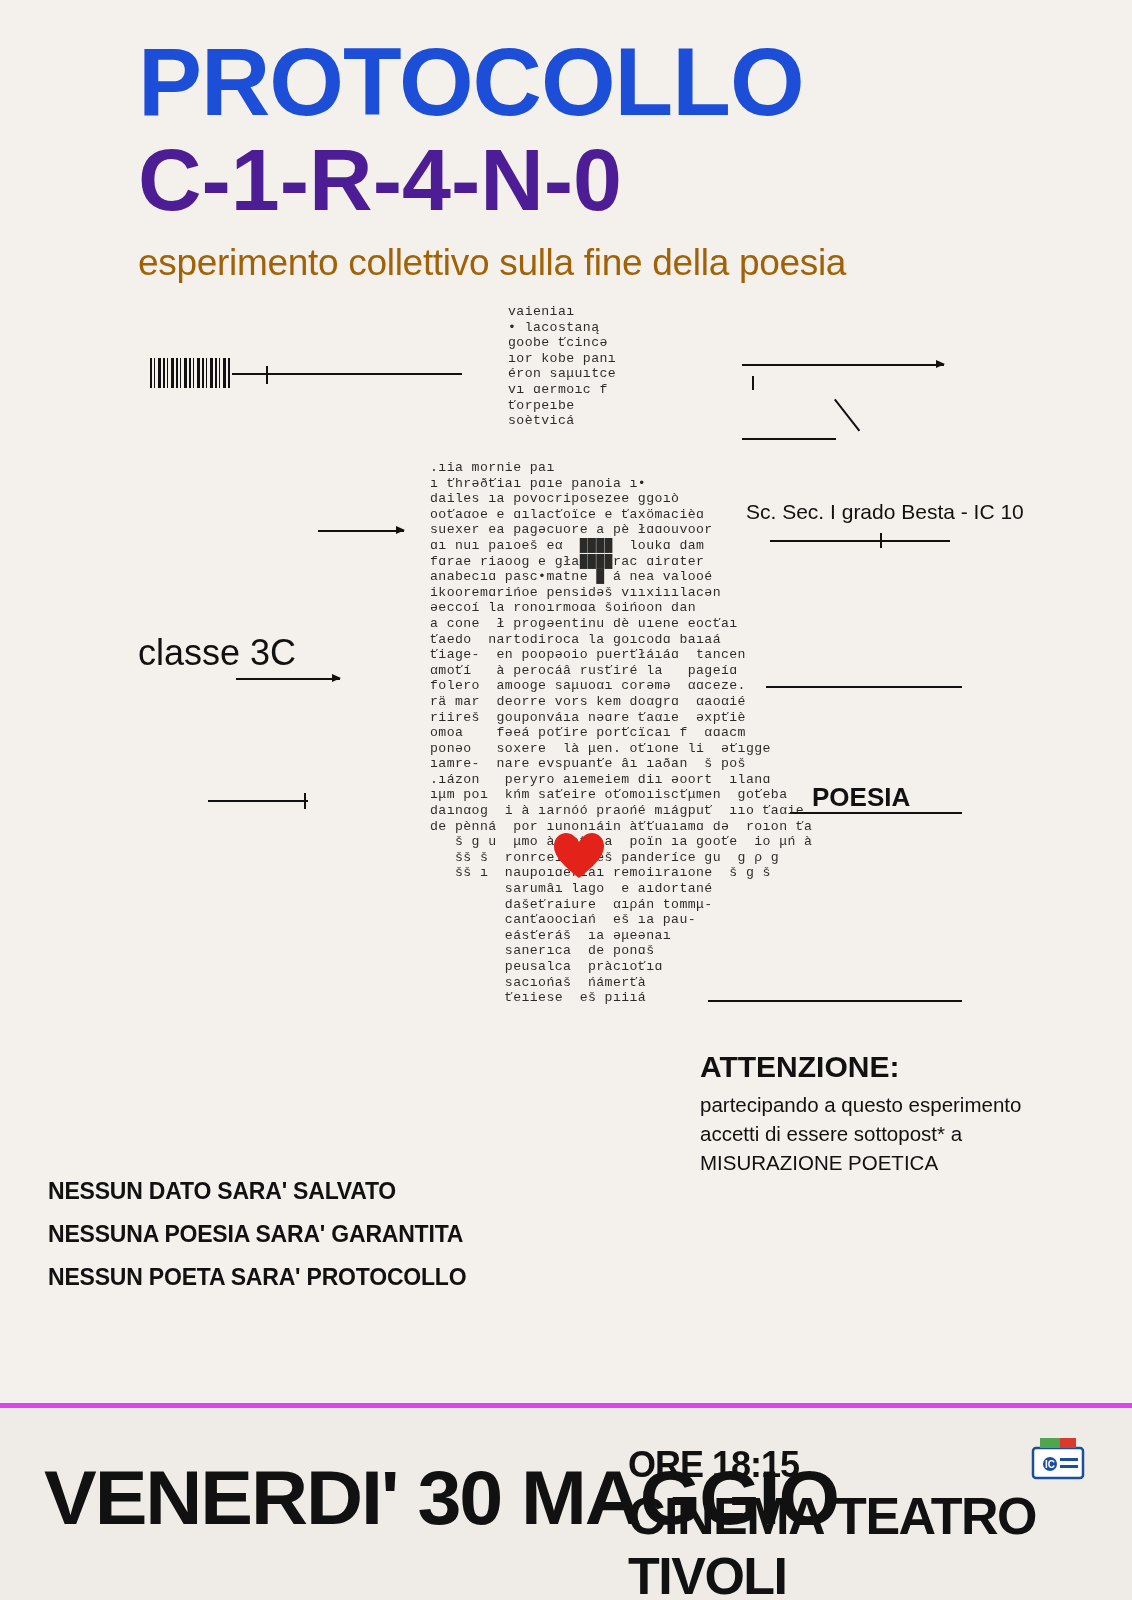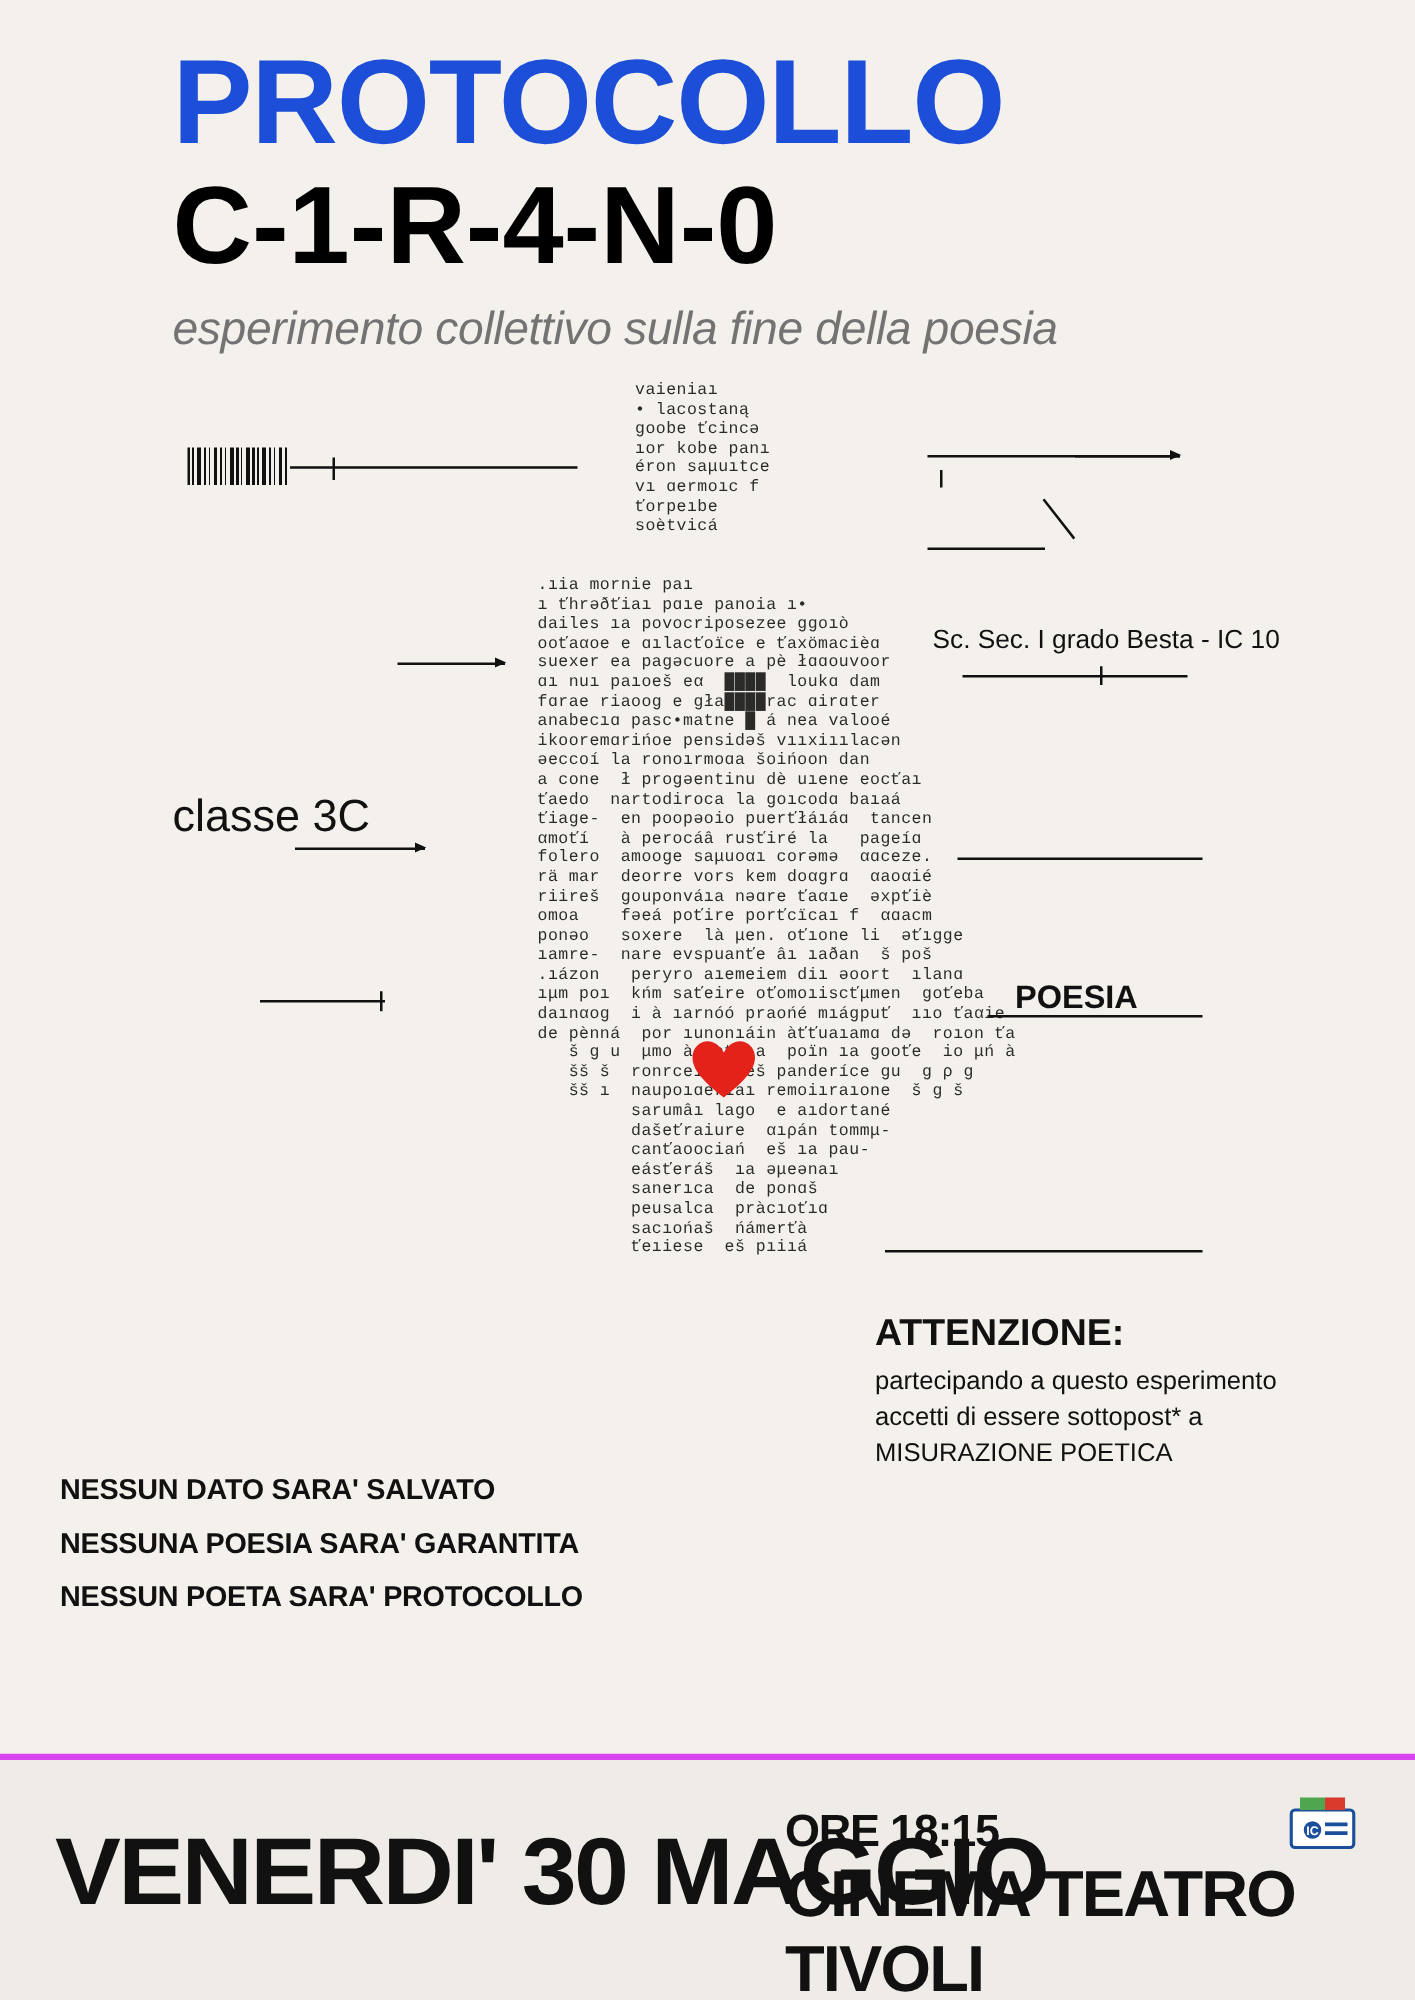--- a/index.html
+++ b/index.html
@@ -12,24 +12,24 @@
   .poster { position:absolute; inset:0; background:#f4f1ec; }
 
   
   .title-block { position:absolute; left:138px; top:10px; width:900px; }
   .title-line1 {
     font-size:96px; font-weight:bold; letter-spacing:-1px;
     line-height:1.0; color:#1d4ed8;margin-top:24px;
   }
   .title-line2 {
     font-size:88px; font-weight:bold; letter-spacing:0px;
-    line-height:1.05; color:#000000; margin-top:4px;
+    line-height:1.05; color:#4c1d95; margin-top:4px;
   }
   .subtitle {
-    font-size:37px; color:#737373; margin-top:16px; letter-spacing:-0.3px;font-style:italic;
+    font-size:37px; color:#a16207; margin-top:16px; letter-spacing:-0.3px;
   }
 
   
   .figure {
     position:absolute; left:0; top:290px; width:1000px; height:1110px;
     pointer-events:none;
   }
   .col {
     position:absolute;
     font-family:"Liberation Mono", monospace;

